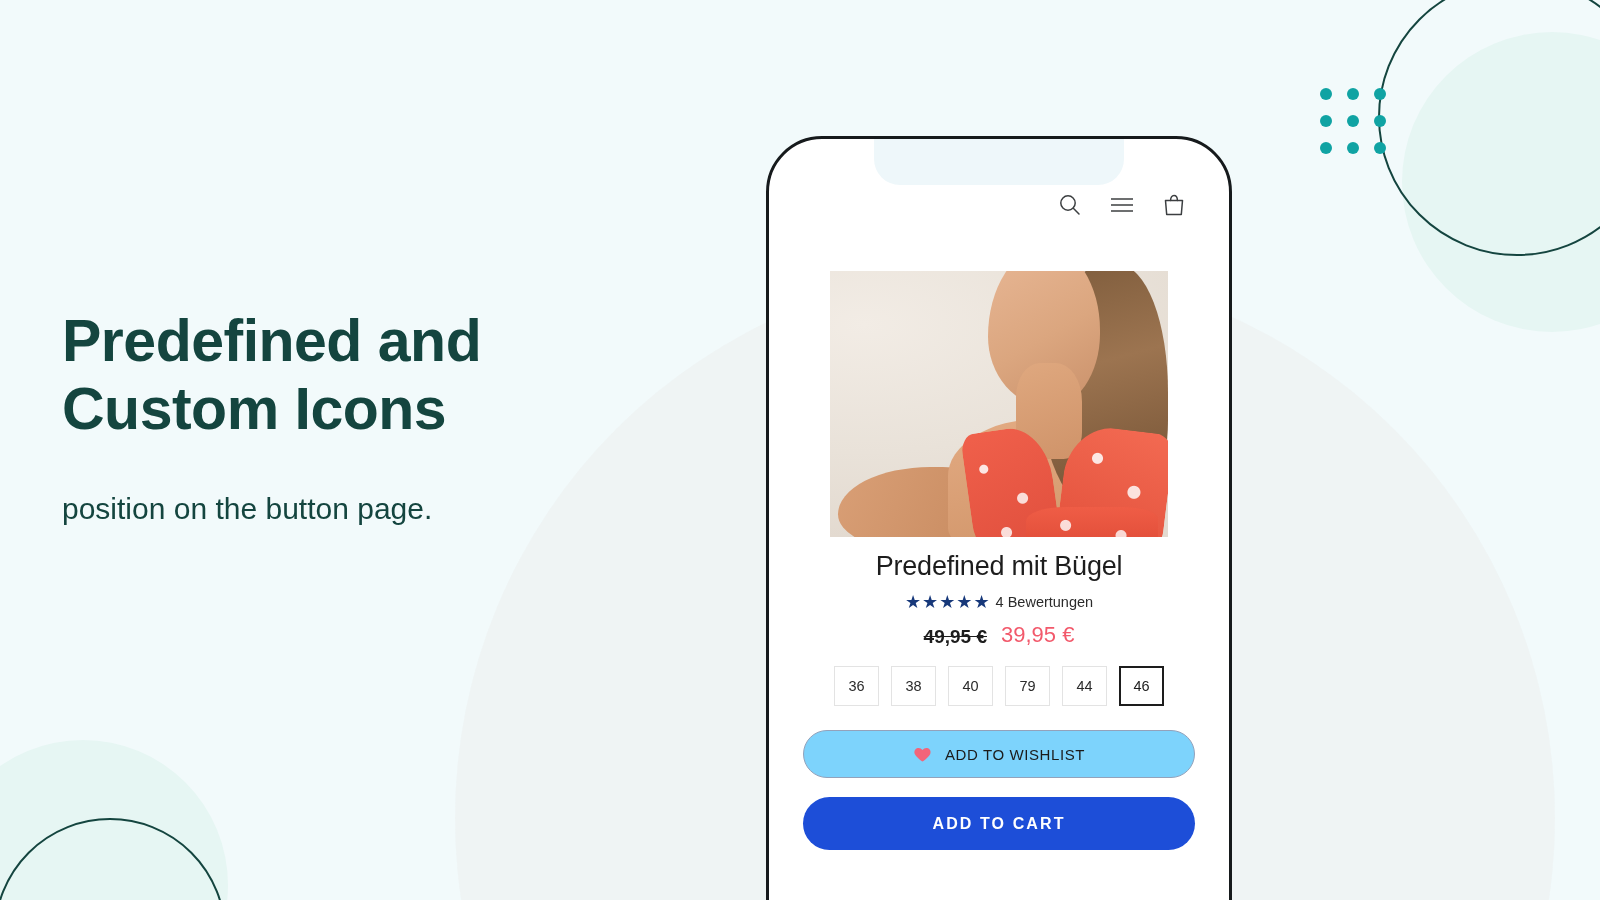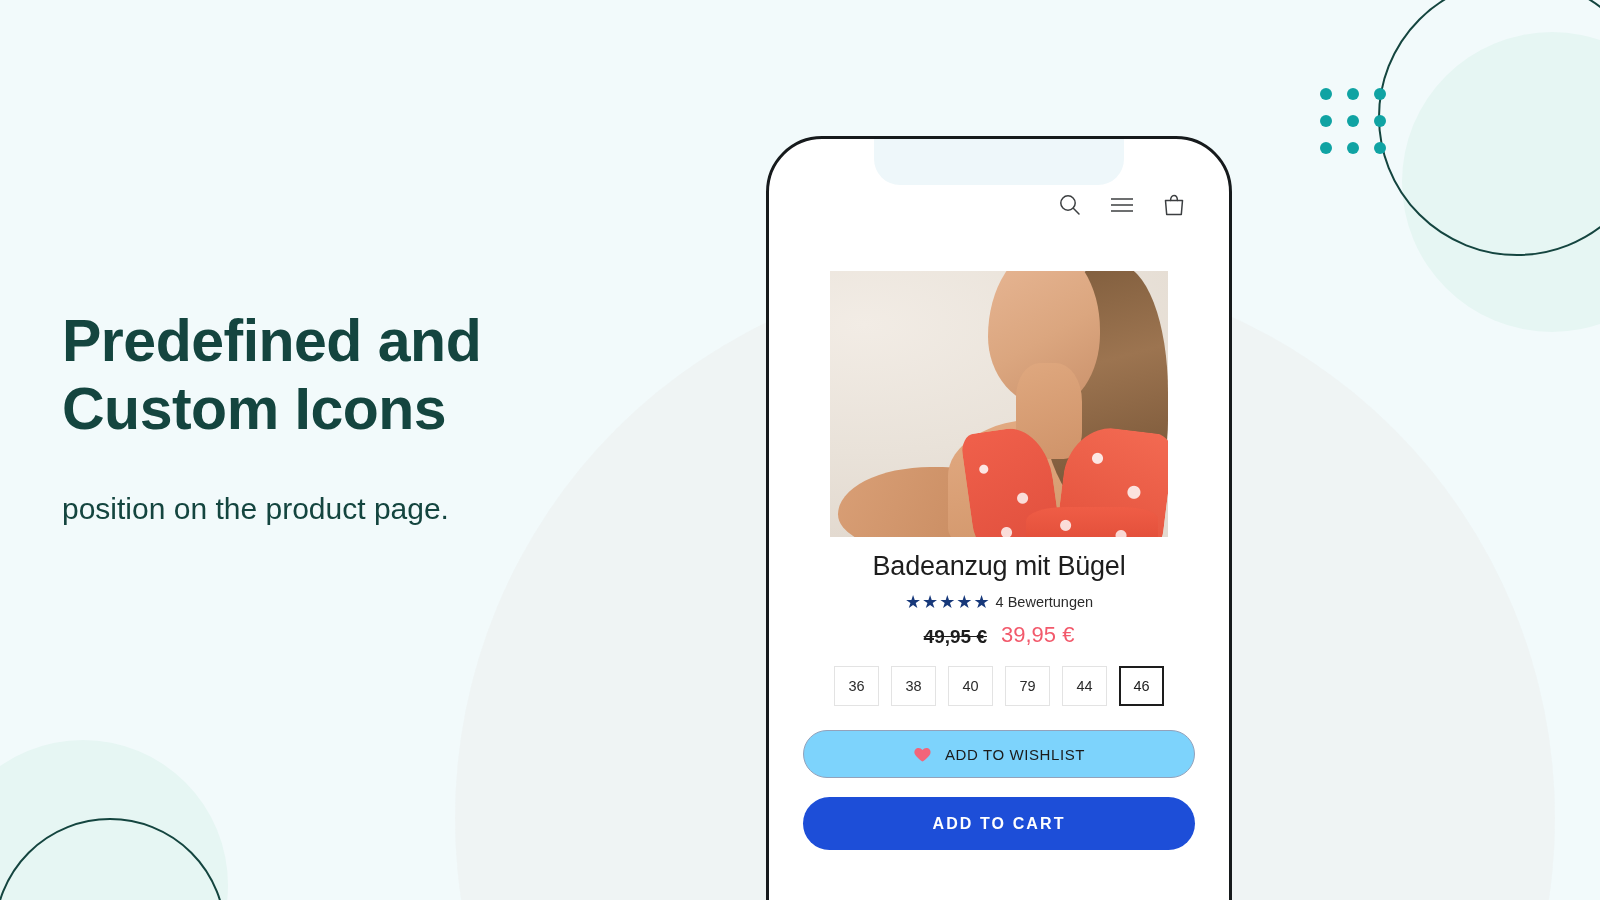--- a/index.html
+++ b/index.html
@@ -361,21 +361,21 @@
     <i></i>
     <i></i>
   </div>
 
   <div class="copy">
     <div class="headline">
       <div>Predefined and</div>
       <div>Custom Icons</div>
     </div>
     <div class="subcopy">
-      <div>position on the product page.</div>
+      <div>position on the button page.</div>
     </div>
   </div>
 
   <div class="phone">
     <div class="phone-notch"></div>
 
     <div class="phone-screen">
 
       <div class="app-nav">
         <div class="nav-icon">
@@ -404,21 +404,21 @@
         <div class="hero-arm"></div>
         <div class="hero-chest"></div>
         <div class="hero-hair"></div>
         <div class="hero-face"></div>
         <div class="hero-neck"></div>
         <div class="hero-suit-l"></div>
         <div class="hero-suit-r"></div>
         <div class="hero-suit-mid"></div>
       </div>
 
-      <div class="product-title">Badeanzug mit Bügel</div>
+      <div class="product-title">Predefined mit Bügel</div>
 
       <div class="rating-row">
         <div class="stars">
           <span>★</span>
           <span>★</span>
           <span>★</span>
           <span>★</span>
           <span>★</span>
         </div>
         <span class="rating-count">4 Bewertungen</span>

